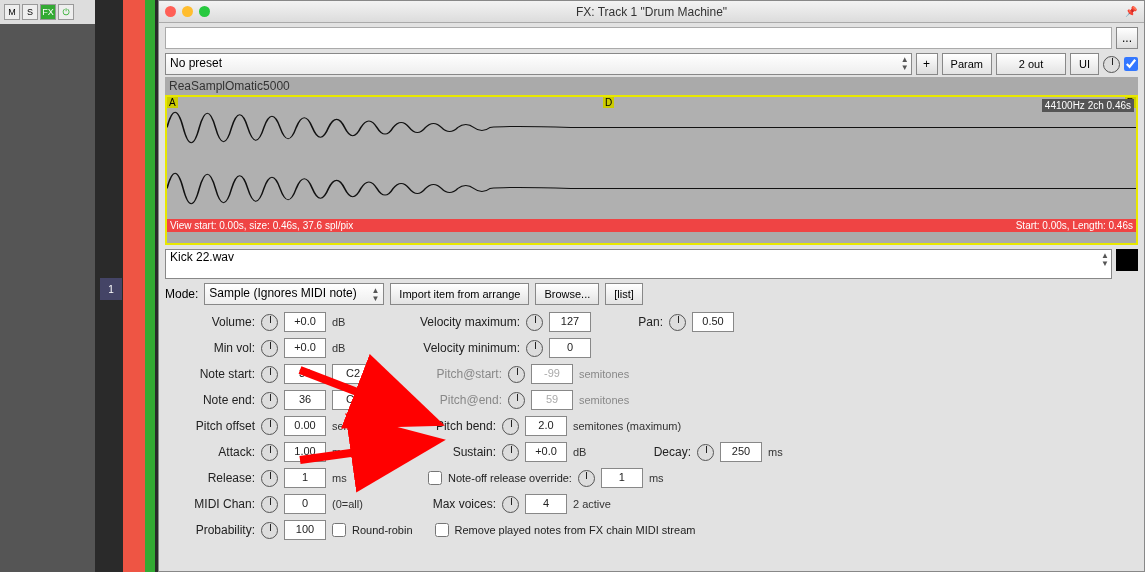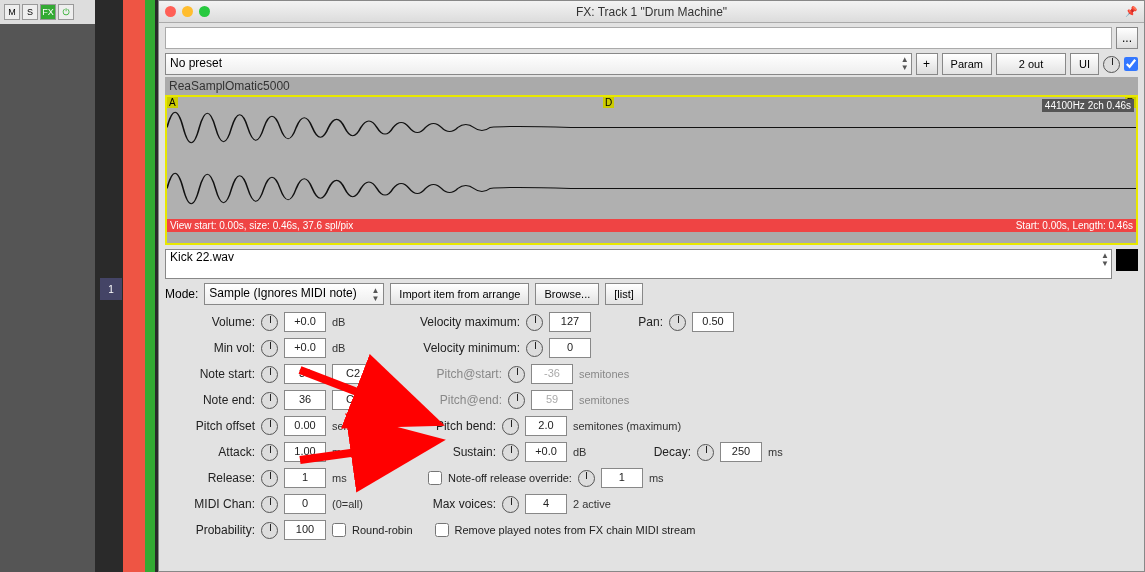--- a/index.html
+++ b/index.html
@@ -180,21 +180,21 @@
           <div class="pval">0</div>
         </div>
         <div class="prow">
           <span class="plabel">Note start:</span>
           <div class="knob"></div>
           <div class="pval">36</div>
           <div class="pval">C2</div>
           <span style="width:20px"></span>
           <span class="plabel dim" style="width:96px">Pitch@start:</span>
           <div class="knob"></div>
-          <div class="pval dim">-36</div>
+          <div class="pval dim">-99</div>
           <span class="punit dim">semitones</span>
         </div>
         <div class="prow">
           <span class="plabel">Note end:</span>
           <div class="knob"></div>
           <div class="pval">36</div>
           <div class="pval">C2</div>
           <span style="width:20px"></span>
           <span class="plabel dim" style="width:96px">Pitch@end:</span>
           <div class="knob"></div>

